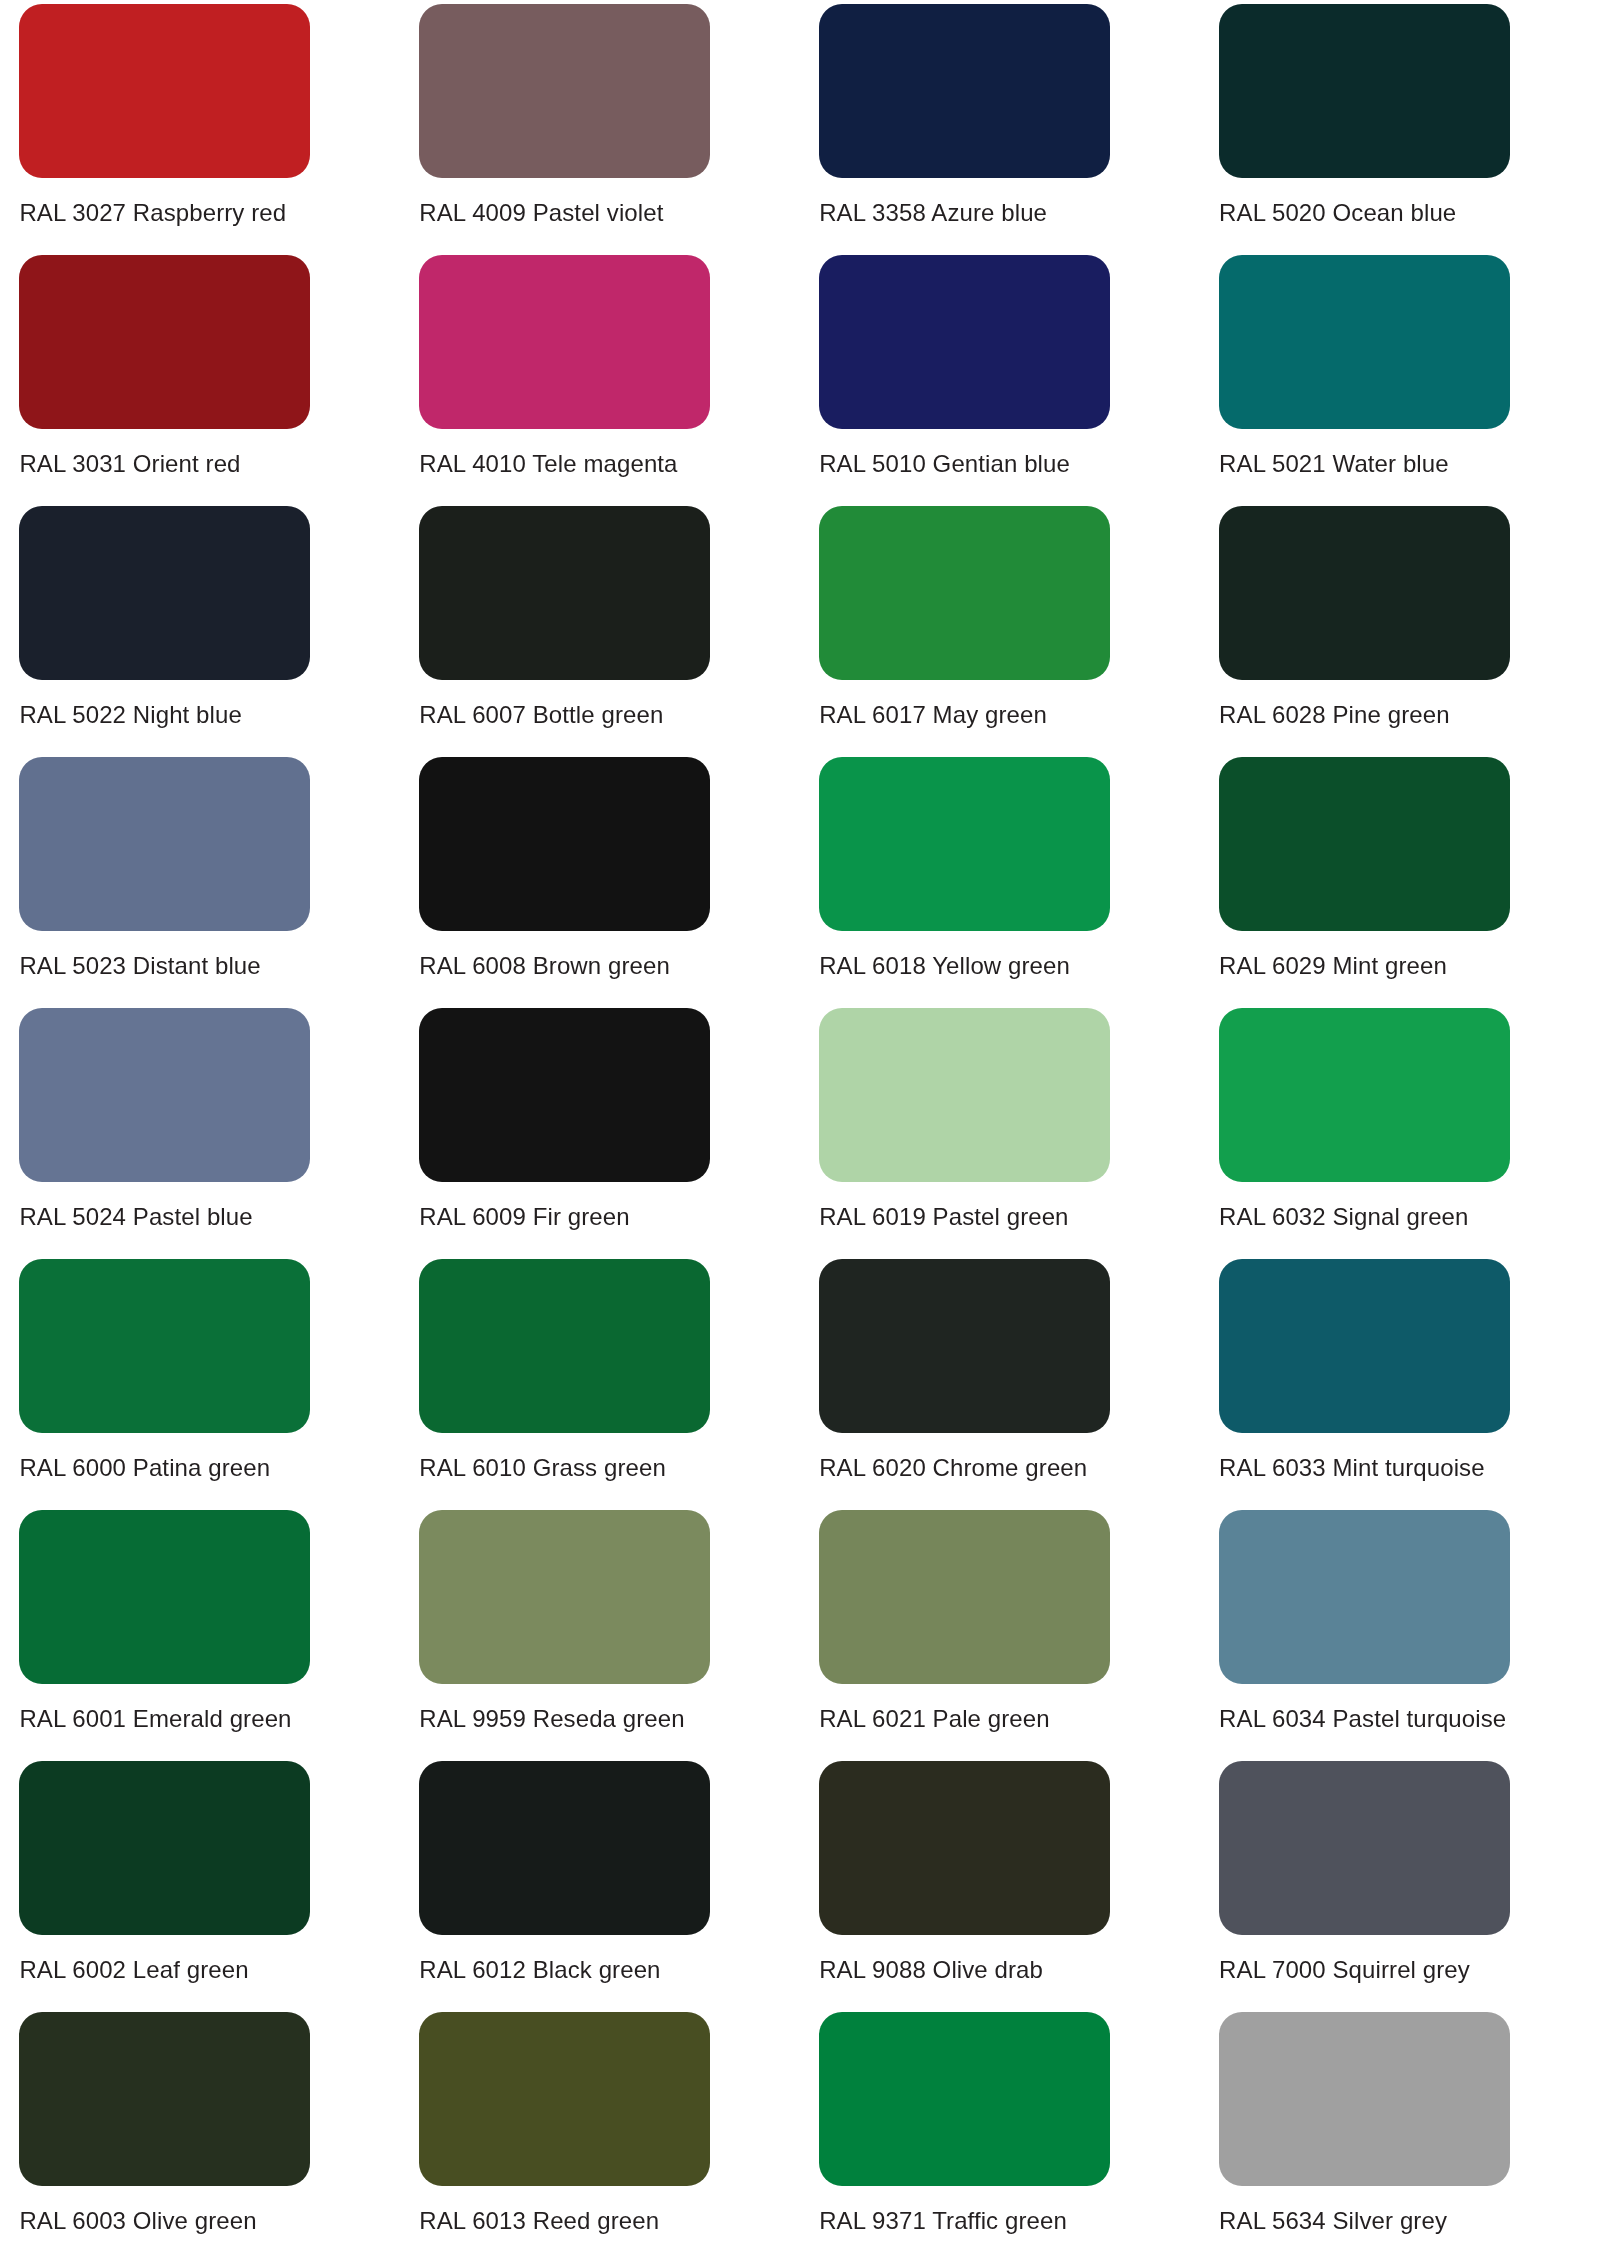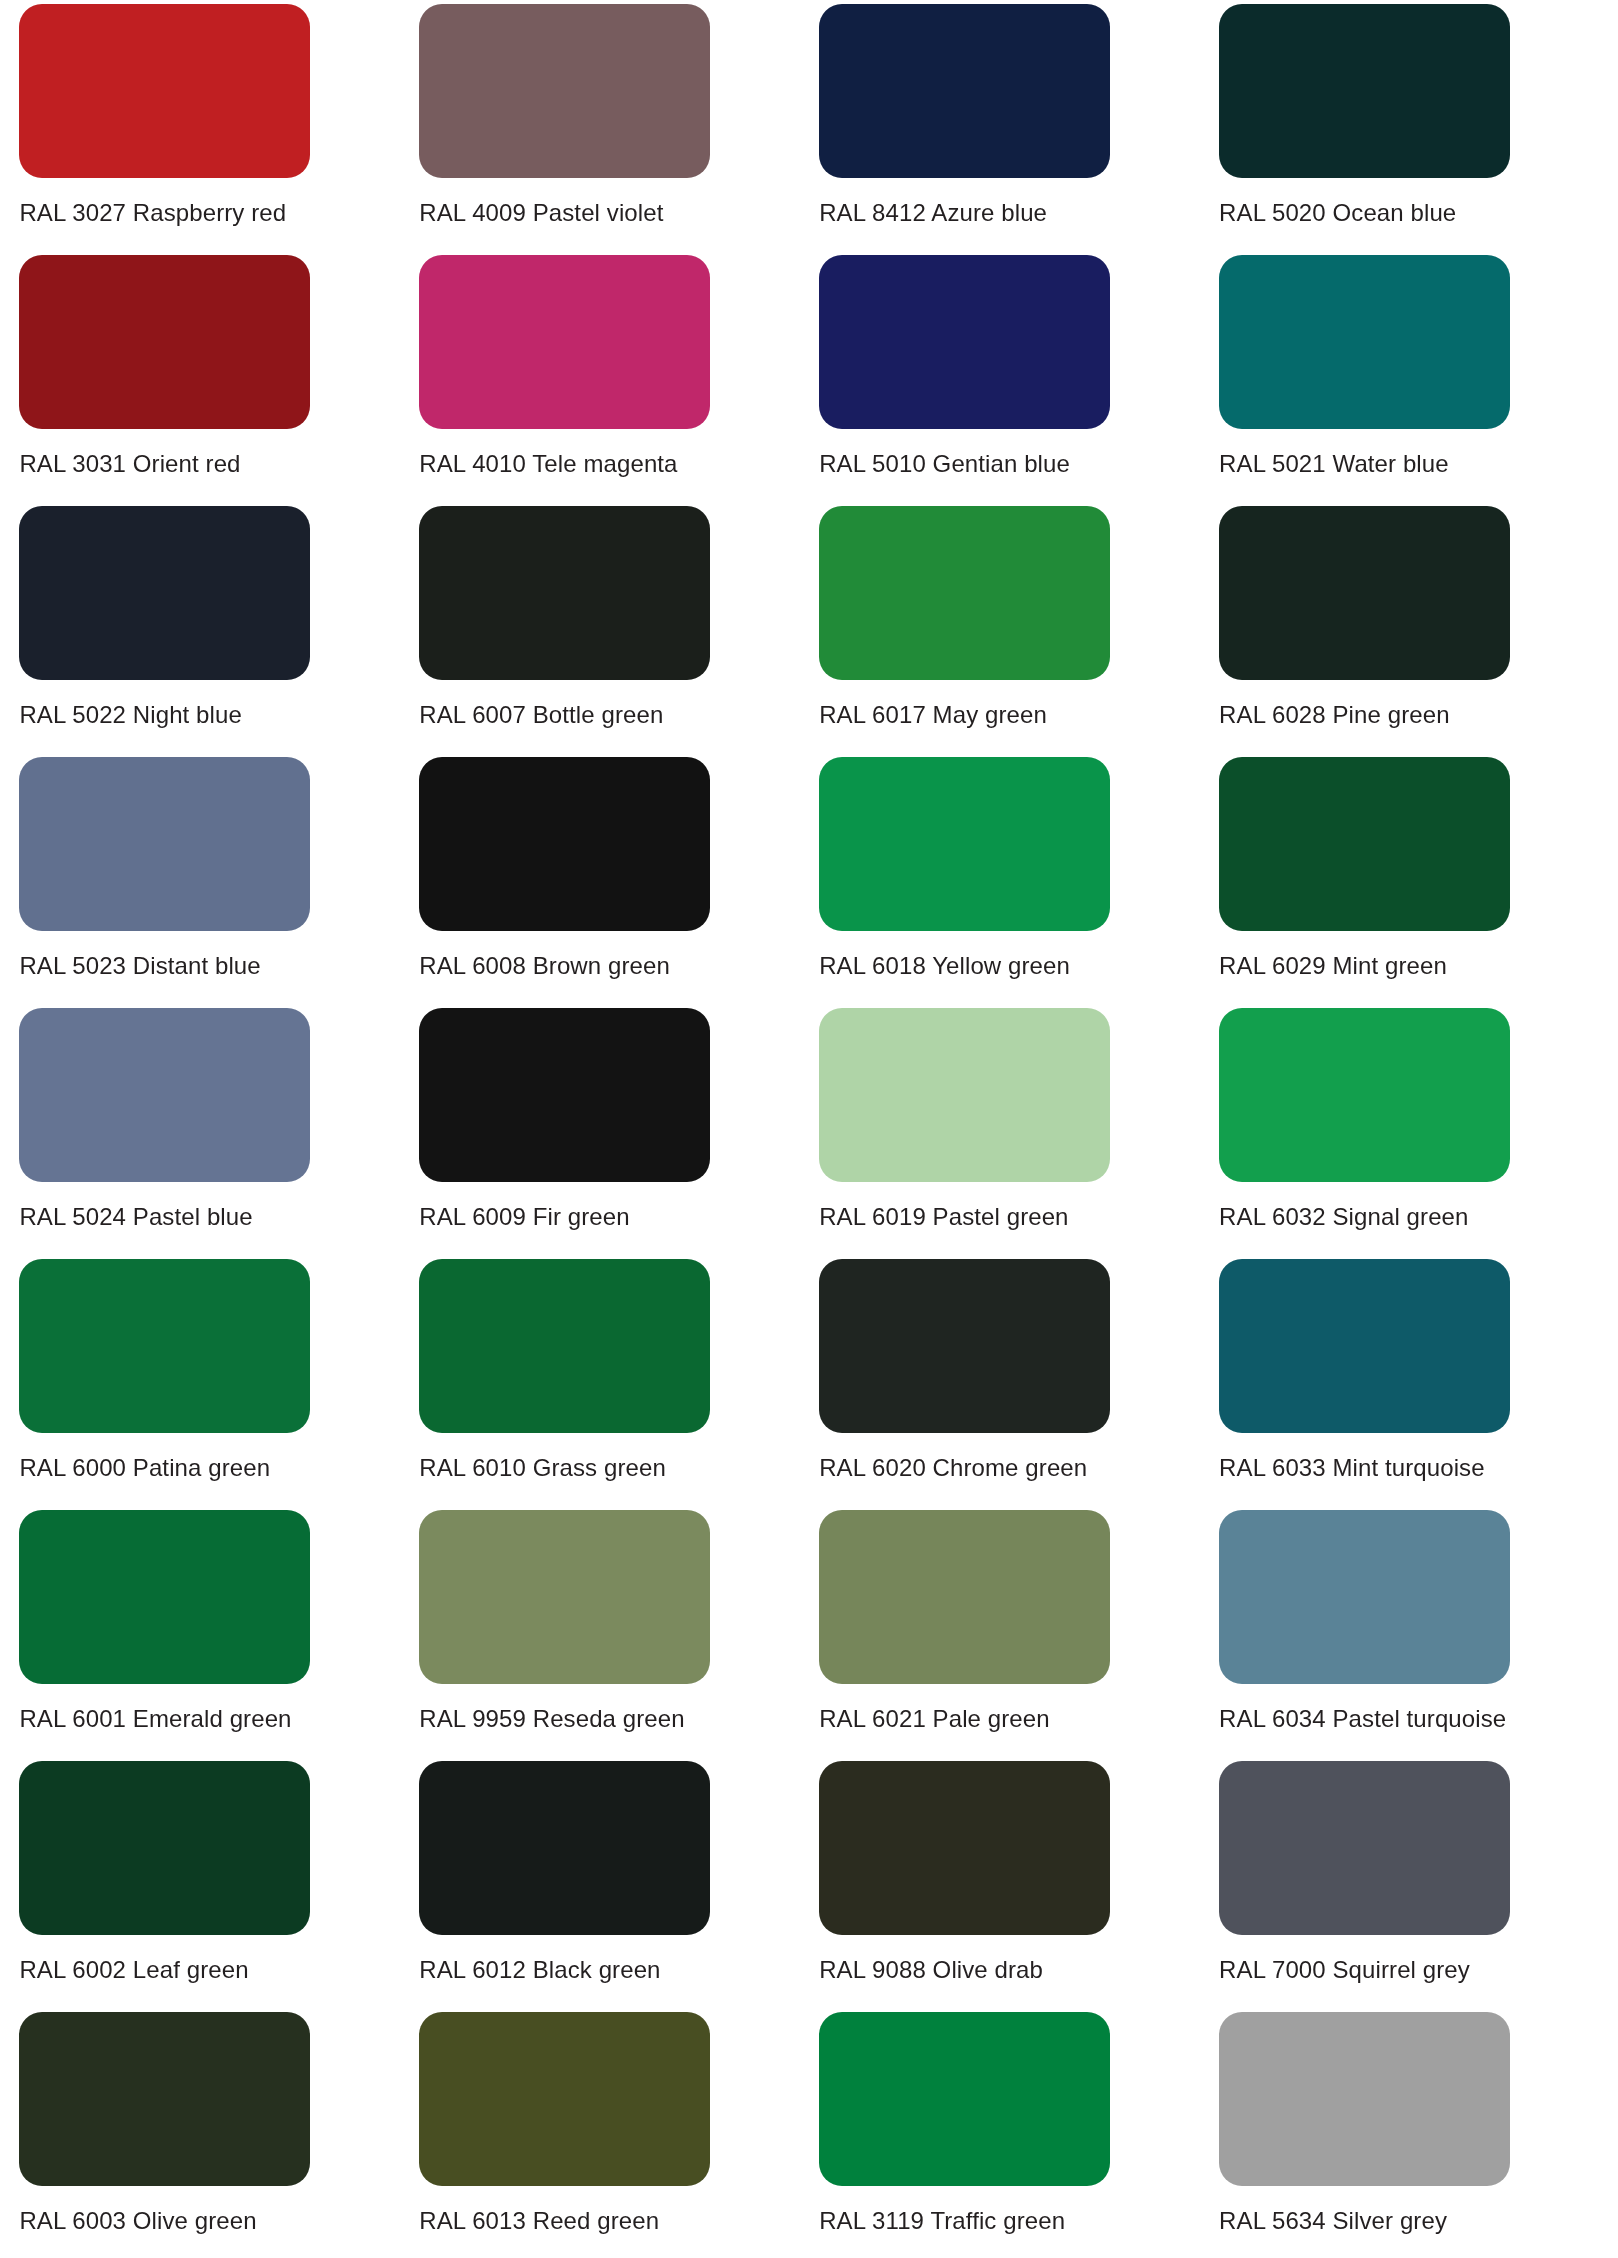--- a/index.html
+++ b/index.html
@@ -65,21 +65,21 @@
       <div class="cell">
         <div class="swatch" style="background: rgb(192, 31, 34);"></div>
         <div class="label">RAL 3027 Raspberry red</div>
       </div>
       <div class="cell">
         <div class="swatch" style="background: rgb(119, 92, 94);"></div>
         <div class="label">RAL 4009 Pastel violet</div>
       </div>
       <div class="cell">
         <div class="swatch" style="background: rgb(16, 31, 66);"></div>
-        <div class="label">RAL 8412 Azure blue</div>
+        <div class="label">RAL 3358 Azure blue</div>
       </div>
       <div class="cell">
         <div class="swatch" style="background: rgb(11, 43, 43);"></div>
         <div class="label">RAL 5020 Ocean blue</div>
       </div>
       <div class="cell">
         <div class="swatch" style="background: rgb(143, 21, 25);"></div>
         <div class="label">RAL 3031 Orient red</div>
       </div>
       <div class="cell">
@@ -193,21 +193,21 @@
       <div class="cell">
         <div class="swatch" style="background: rgb(38, 48, 31);"></div>
         <div class="label">RAL 6003 Olive green</div>
       </div>
       <div class="cell">
         <div class="swatch" style="background: rgb(72, 78, 34);"></div>
         <div class="label">RAL 6013 Reed green</div>
       </div>
       <div class="cell">
         <div class="swatch" style="background: rgb(0, 129, 61);"></div>
-        <div class="label">RAL 3119 Traffic green</div>
+        <div class="label">RAL 9371 Traffic green</div>
       </div>
       <div class="cell">
         <div class="swatch" style="background: rgb(160, 160, 160);"></div>
         <div class="label">RAL 5634 Silver grey</div>
       </div>
     </div>
 </div>
 
 
 </body></html>

